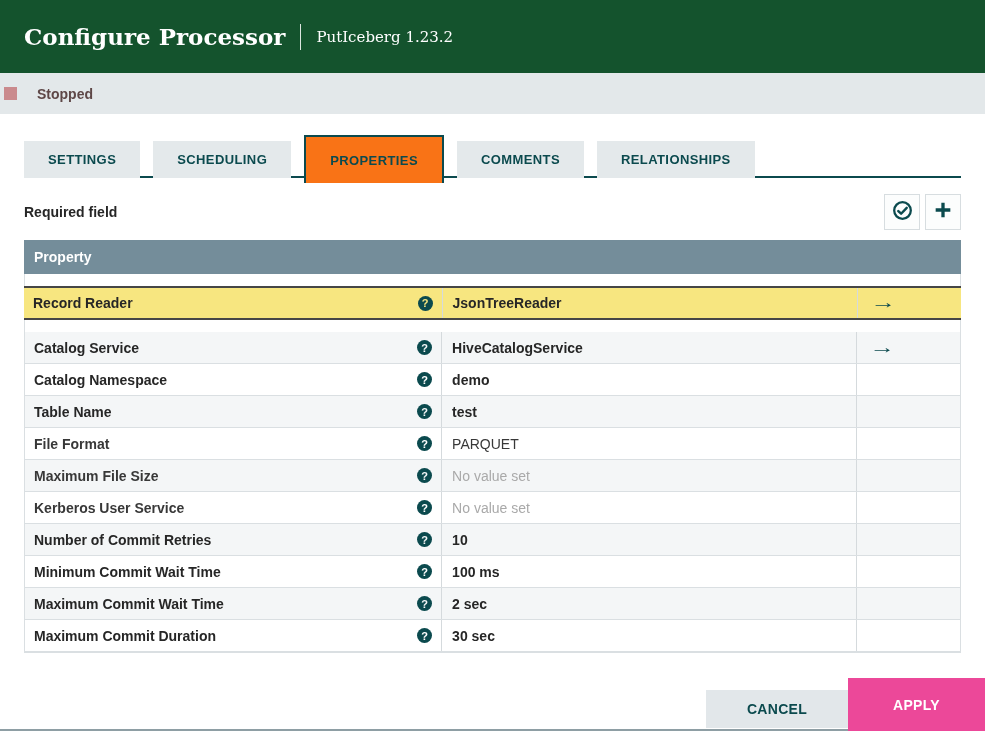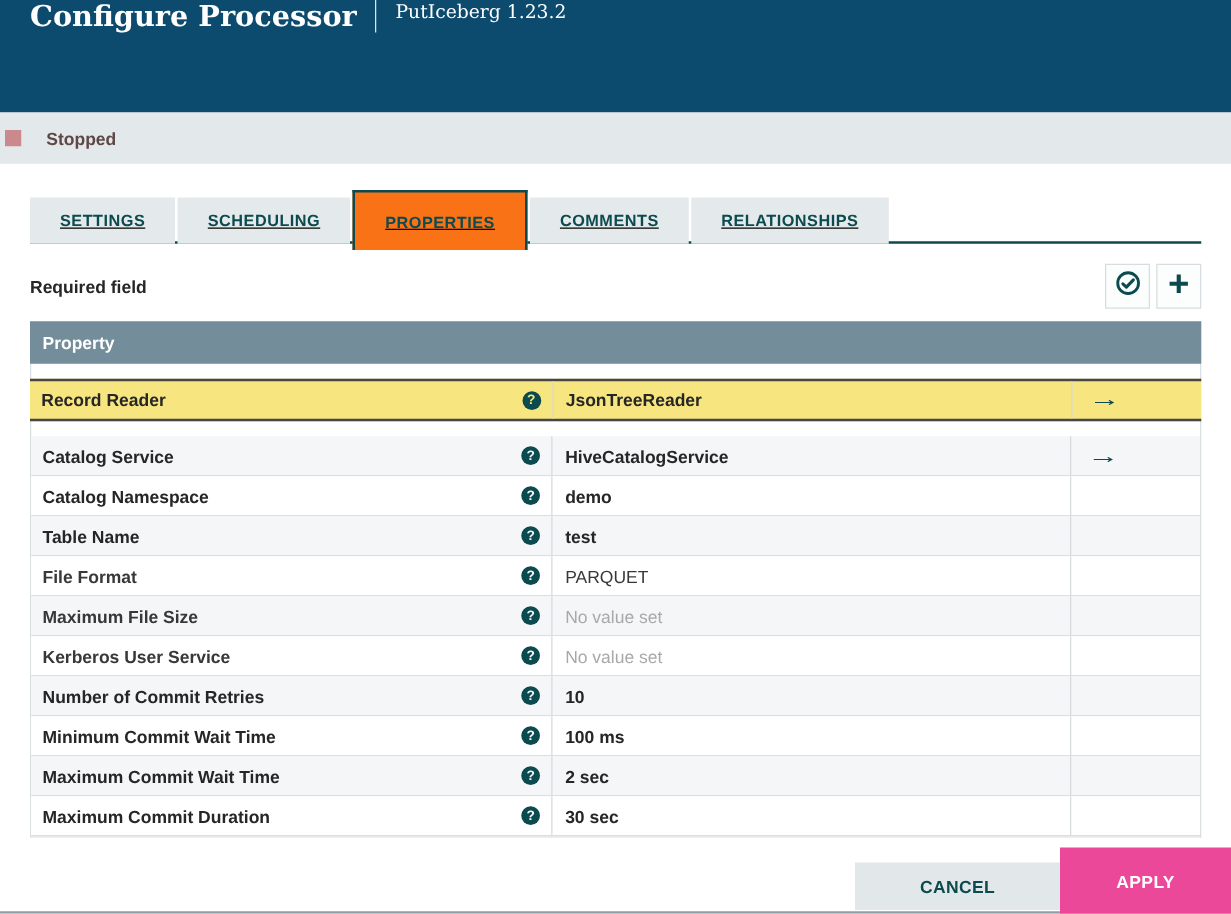--- a/index.html
+++ b/index.html
@@ -6,22 +6,22 @@
   html,body { width:985px; height:731px; }
   body {
     font-family:"Liberation Sans", sans-serif;
     background:#ffffff;
     position:relative;
     overflow:hidden;
   }
 
   
   .dialog-header {
-    height:90px; background:#0c4a6e;
-    display:flex; align-items:flex-start; padding:0 24px;
+    height:73px; background:#14532d;
+    display:flex; align-items:center; padding:0 24px;
   }
   .dialog-title {
     font-family:"DejaVu Serif", serif;
     font-size:23px; font-weight:bold; color:#ffffff;
   }
   .title-divider {
     width:1px; height:26px; background:rgba(255,255,255,.85);
     margin:0 15px;
   }
   .dialog-subtitle {
@@ -42,21 +42,21 @@
 
   
   .tabs-area { position:relative; height:70px; }
   .tabs-underline {
     position:absolute; top:62px; left:0; width:100%; height:2px;
     background:#0B4A4E; z-index:1;
   }
   .tab-row { position:absolute; top:27px; left:0; display:flex; align-items:flex-start; z-index:2; }
   .tab {
     height:37px; display:flex; align-items:center; justify-content:flex-start;
-    padding:0 24px; background:#E4E9EB; margin-right:2px; cursor:pointer;text-decoration:underline;
+    padding:0 24px; background:#E4E9EB; margin-right:13px; cursor:pointer;
   }
   .tab-label { font-size:13px; font-weight:bold; color:#0B4A4E; letter-spacing:.4px; }
   .tab.active {
     margin-top:-6px; height:48px; background:#f97316;
     border:2px solid #0B4A4E; border-bottom:0;
   }
 
   
   .toolbar-row {
     margin-top:10px; height:36px;
@@ -113,21 +113,21 @@
 
   .goto-arrow {
     color:#0B4A4E; font-weight:bold; font-size:17px;
     transform:scaleX(1.5); display:inline-block; cursor:pointer;
   }
 
   
   .bottom-edge { position:absolute; left:0; bottom:0; width:100%; height:2px; background:#8E9EA4; }
   .btn { border:none; font-family:inherit; font-size:14px; font-weight:bold; letter-spacing:.3px; cursor:pointer; }
   .btn-cancel {
-    position:absolute; right:137px; bottom:3px; width:164px; height:38px;
+    position:absolute; right:137px; bottom:3px; width:142px; height:38px;
     background:#E2E7EA; color:#0B4A4E;
   }
   .btn-apply {
     position:absolute; right:0; bottom:0; width:137px; height:53px;
     background:#ec4899; color:#ffffff;
   }
 </style>
 </head>
 <body>
 

